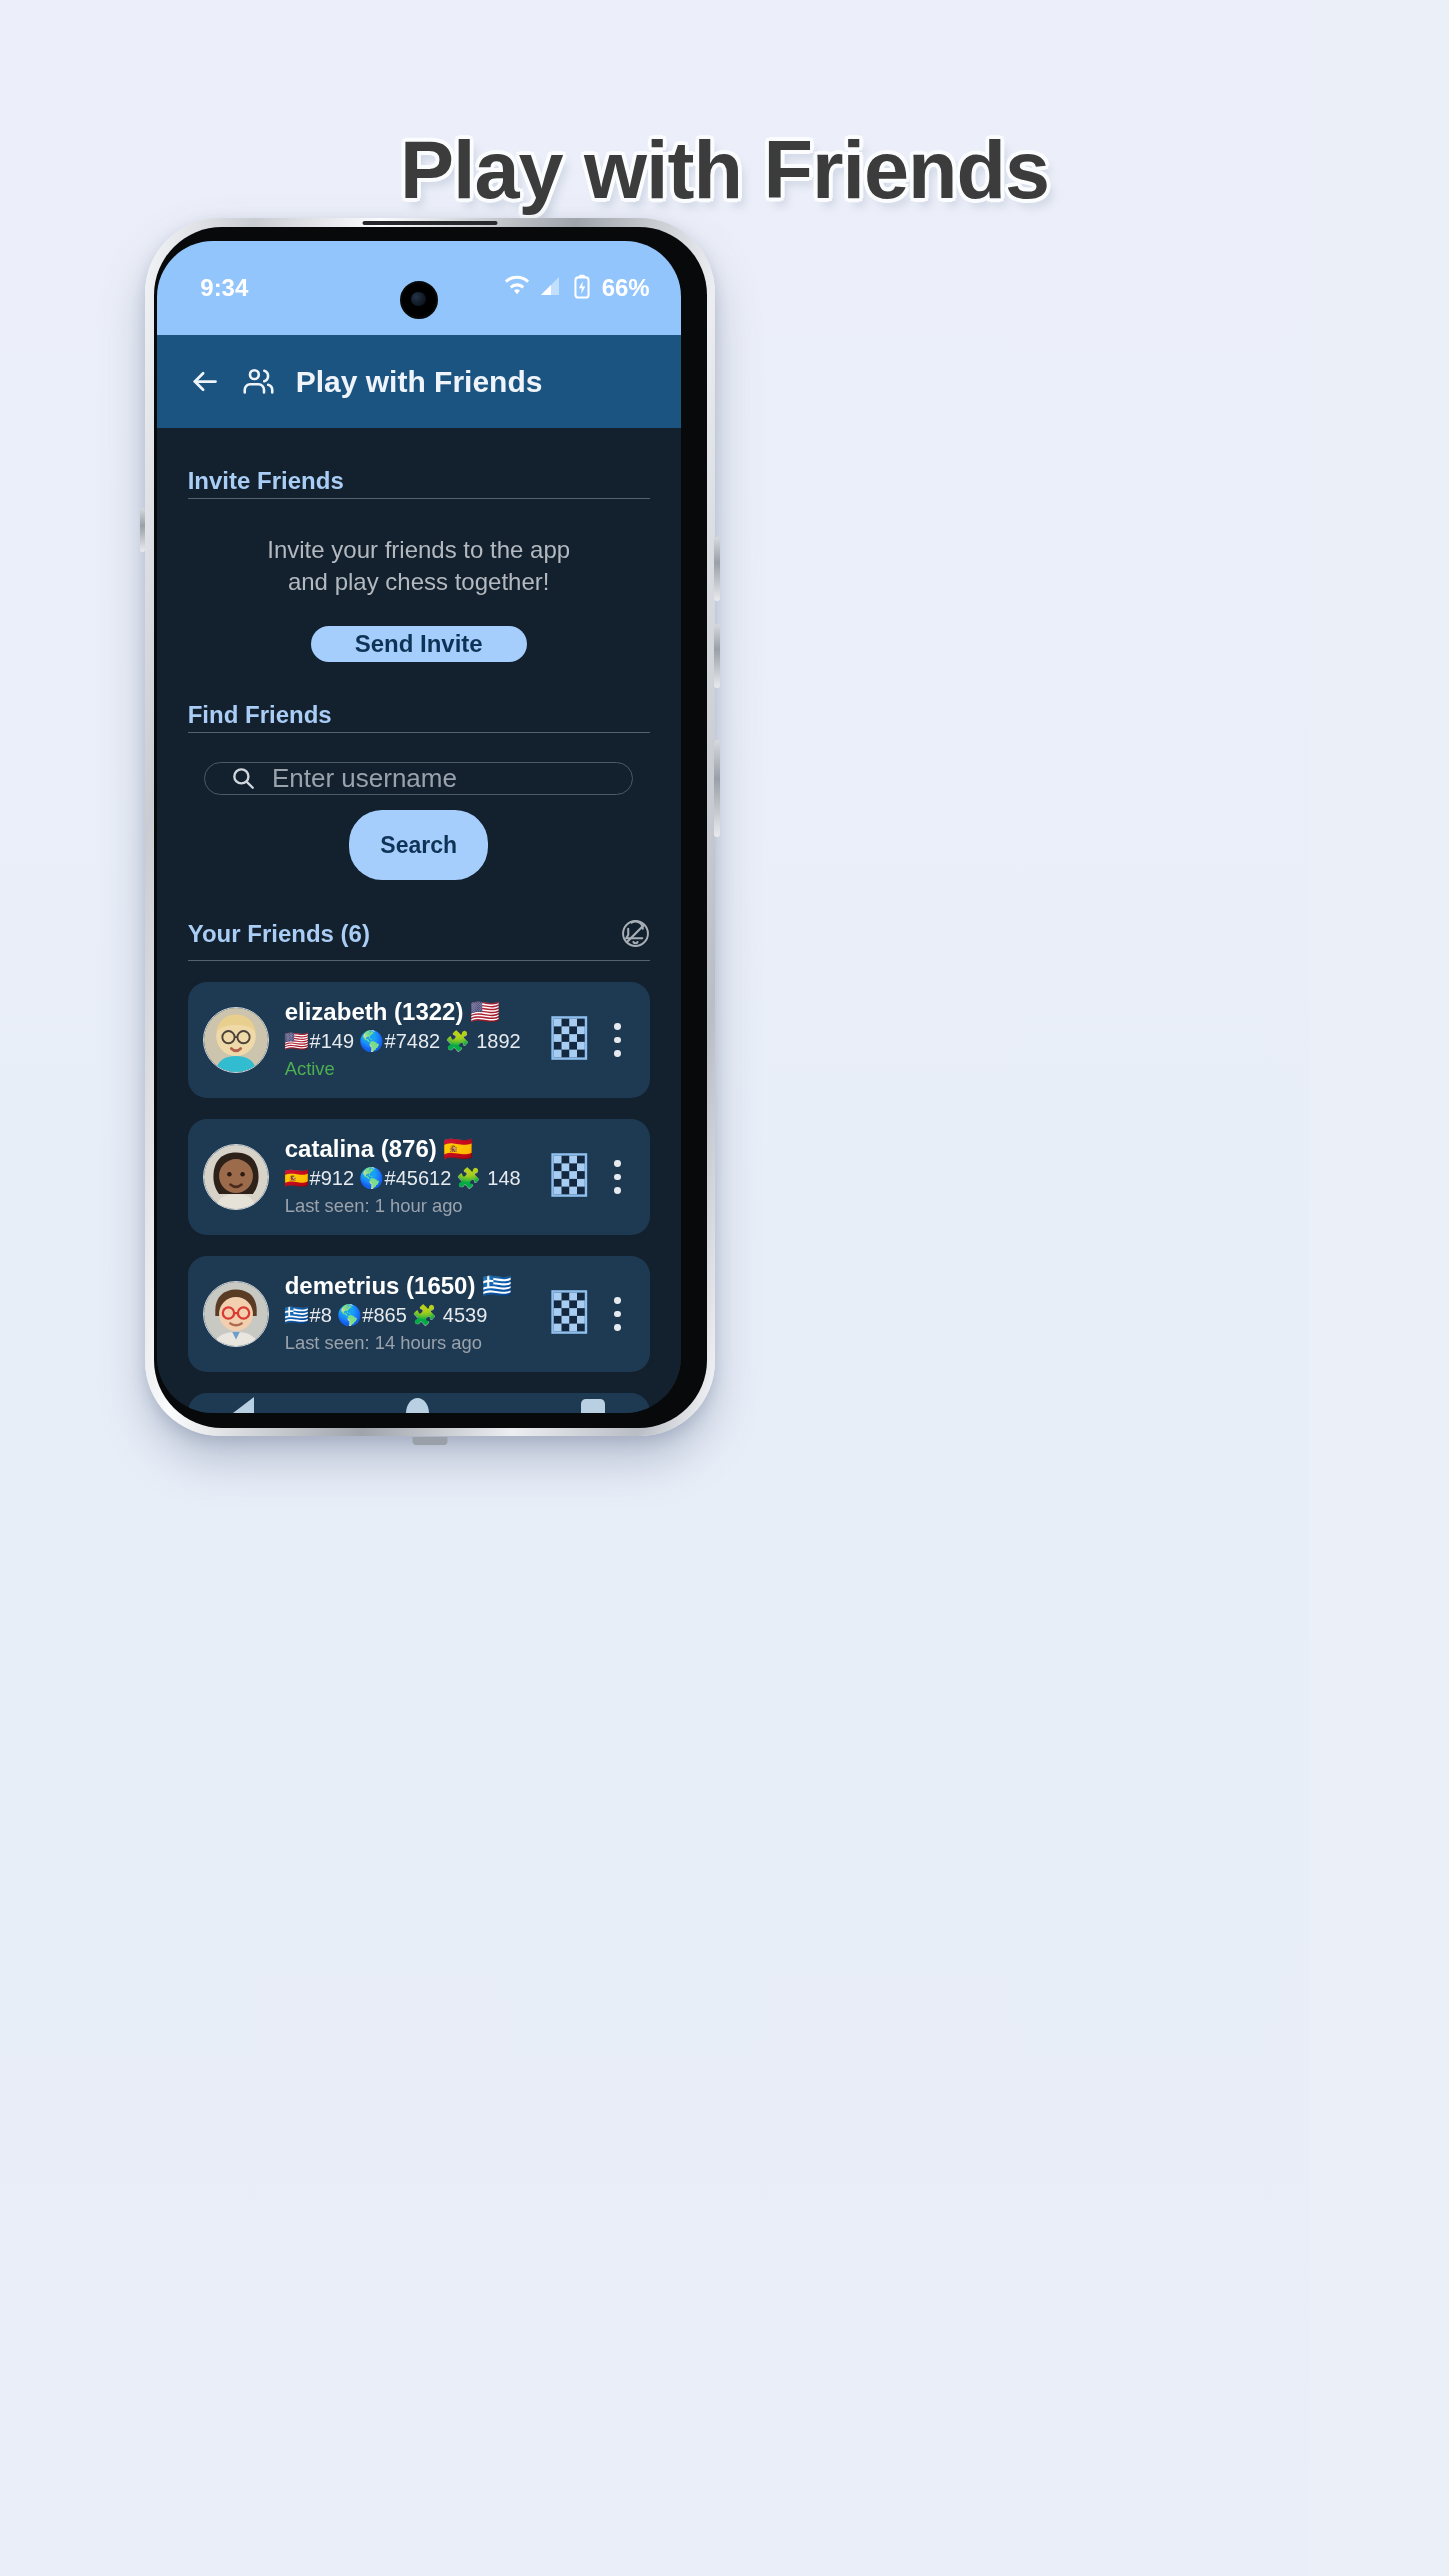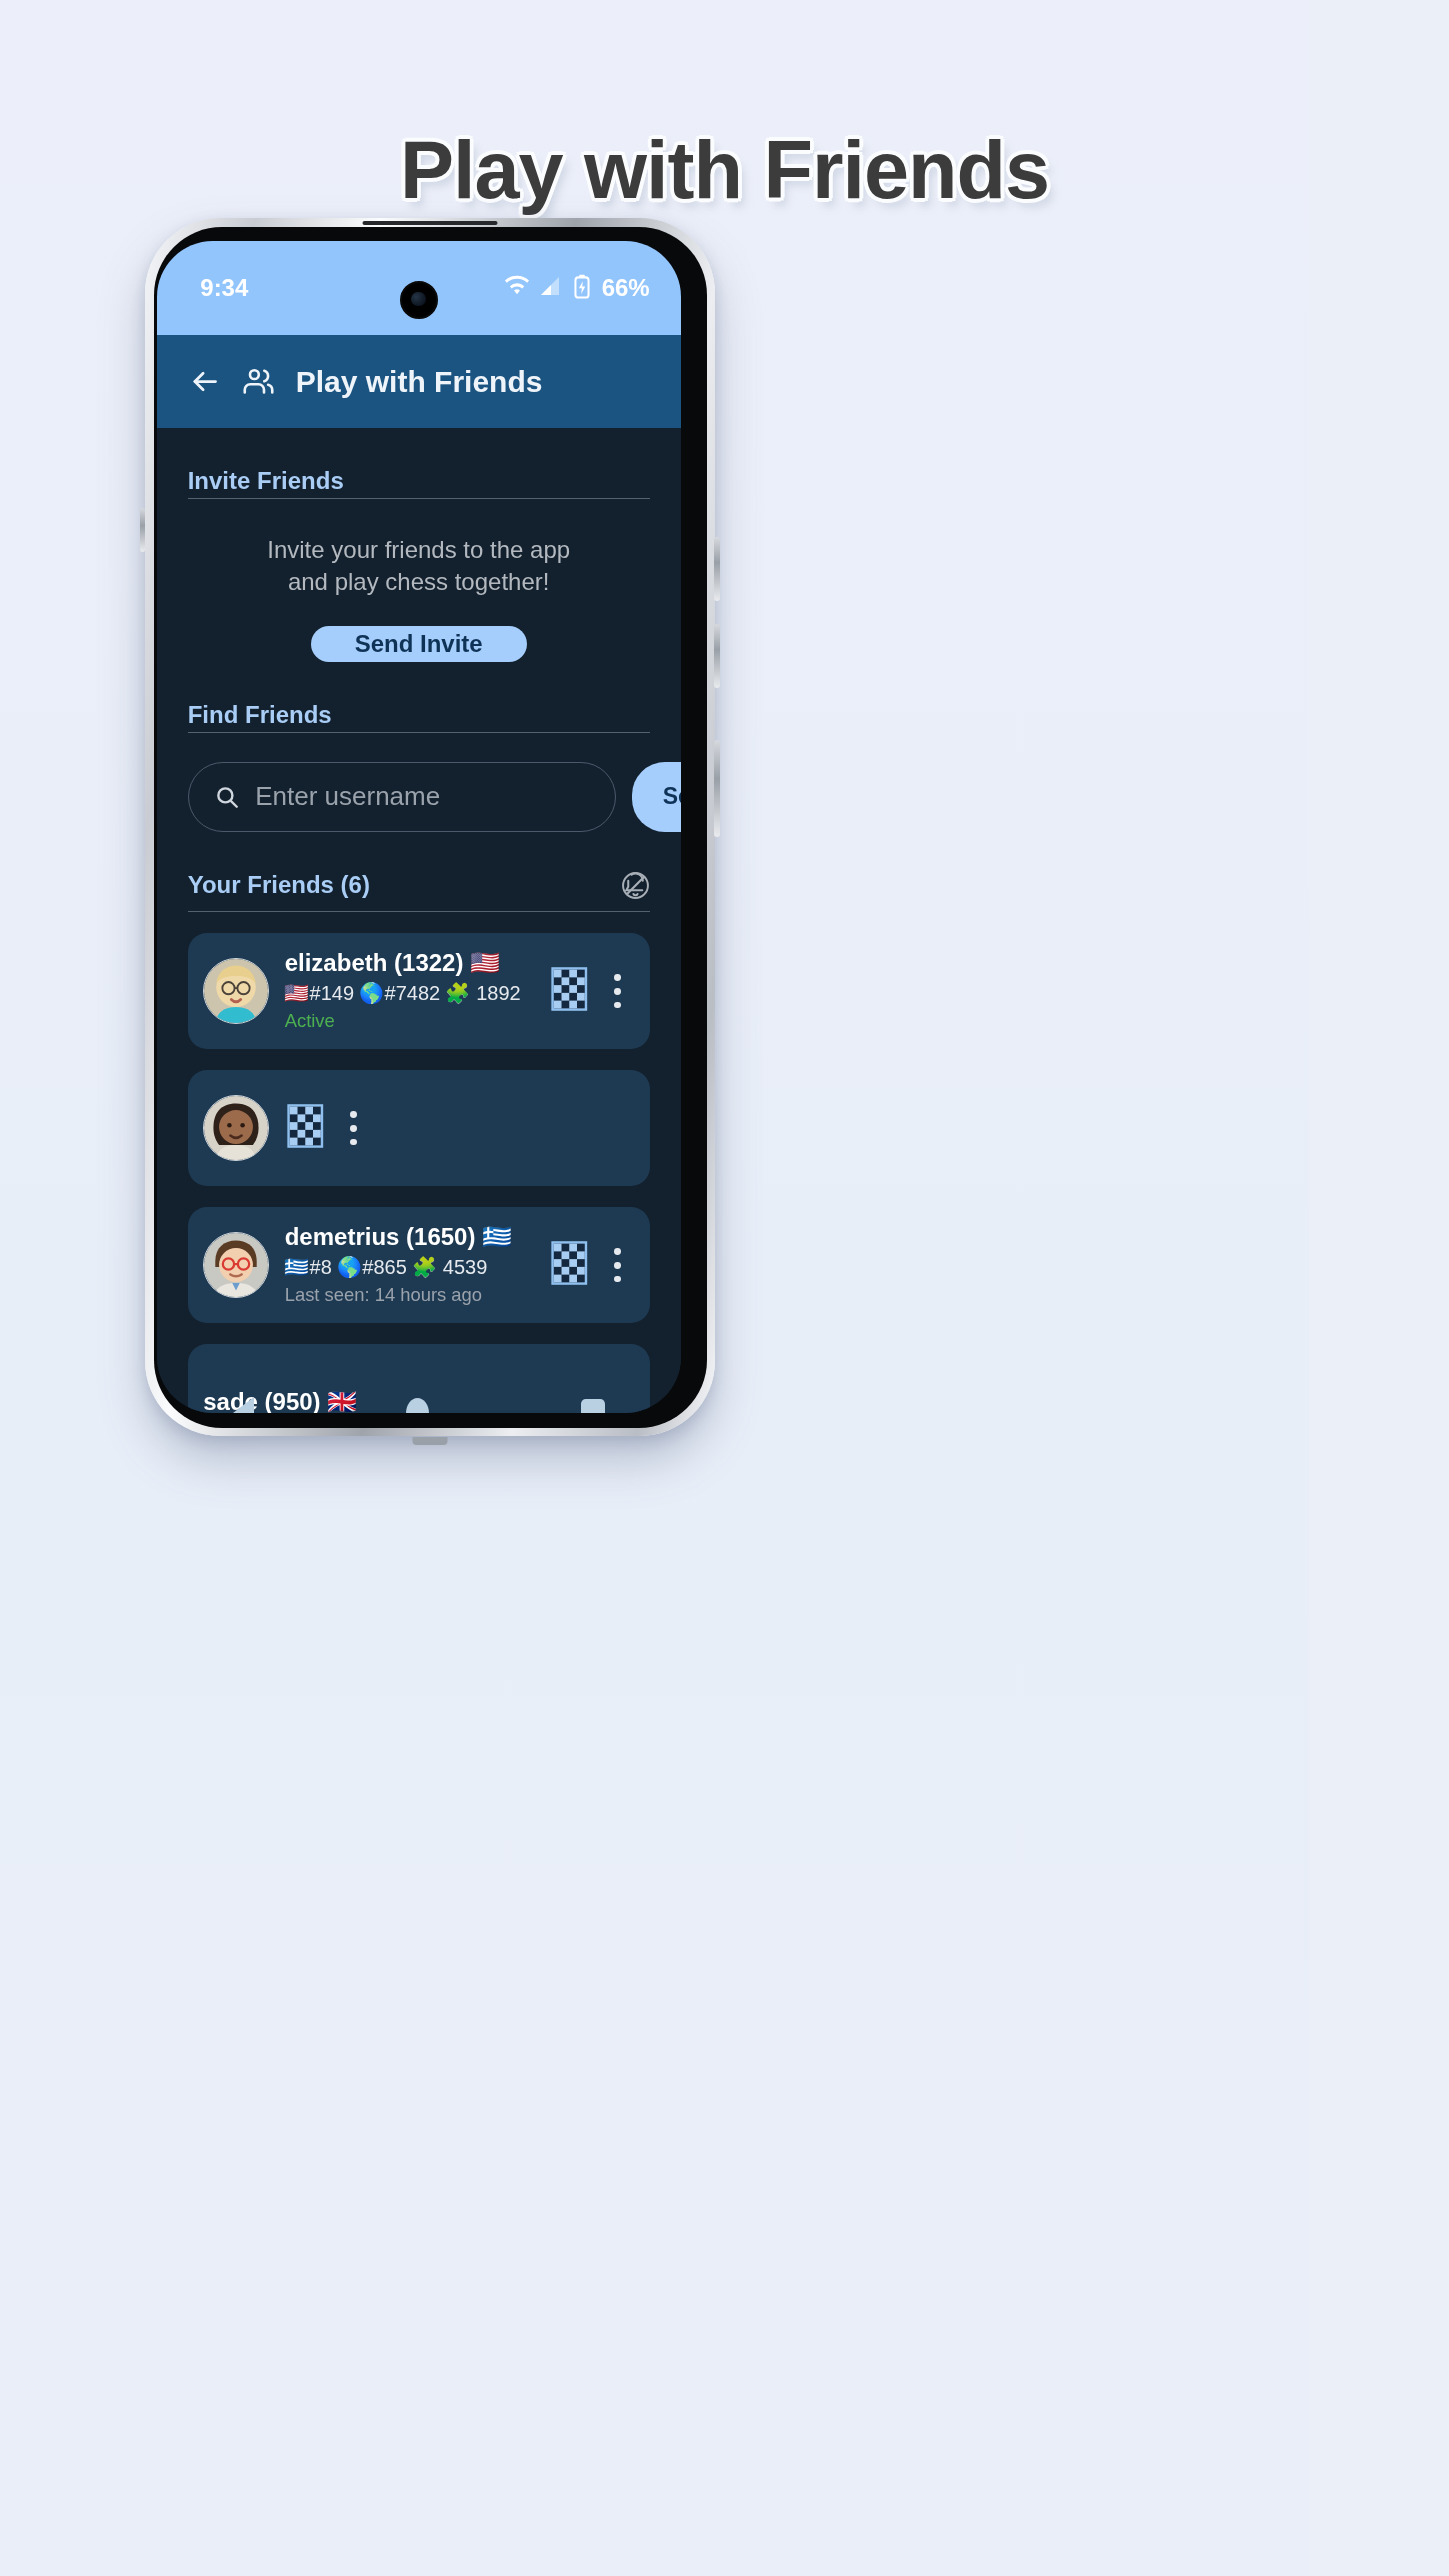--- a/index.html
+++ b/index.html
@@ -162,20 +162,21 @@
     border: none;
     border-radius: 965px;
     padding: 4px 44px;
     cursor: pointer;
     font-family: "Liberation Sans", sans-serif;
   }
 
   .search-row {
     display: flex; align-items: center; gap: 15.5px;
     padding-top: 29px;
+    flex-direction: column;
   }
   .search-field {
     flex: 1;
     height: 70px;
     border: 1px solid #4b5a6b;
     border-radius: 965px;
     display: flex; align-items: center;
     gap: 15.5px;
     padding: 0 25px;
     background: transparent;
@@ -418,20 +419,25 @@
                       <svg viewBox="0 0 68 68">
                         <rect width="68" height="68" fill="#d8d3c8"></rect>
     <path d="M10 34c0-16 8-26 24-26s24 10 24 26c0 8-3 14-6 18H16c-3-4-6-10-6-18z" fill="#2e211a"></path>
     <circle cx="34" cy="33" r="18" fill="#9c6b4b"></circle>
     <circle cx="27" cy="31" r="2.4" fill="#2b1a12"></circle>
                         <circle cx="41" cy="31" r="2.4" fill="#2b1a12"></circle>
     <path d="M28 42q6 5 12 0" stroke="#4b2a1e" stroke-width="2.6" fill="none" stroke-linecap="round"></path>
     <path d="M12 68c3-12 10-16 22-16s19 4 22 16z" fill="#e7e2d8"></path>
                       </svg>
                     </div>
+     <div class="friend-info">
+       <div class="friend-name">catalina (876) 🇪🇸</div>
+       <div class="friend-stats">🇪🇸#912  🌎#45612  🧩 148</div>
+       <div class="friend-status">Last seen: 1 hour ago</div>
+     </div>
      <span class="board-icon"><svg width="41" height="46" viewBox="0 0 32 38">
     <rect x="2" y="2" width="27.6" height="34" fill="#14293f" stroke="#8fbfee" stroke-width="2"></rect>
     <rect x="3" y="3" width="6.4" height="6.4" fill="#a8cdf2"></rect>
                         <rect x="15.8" y="3" width="6.4" height="6.4" fill="#a8cdf2"></rect>
                         <rect x="9.4" y="9.4" width="6.4" height="6.4" fill="#a8cdf2"></rect>
                         <rect x="22.200000000000003" y="9.4" width="6.4" height="6.4" fill="#a8cdf2"></rect>
                         <rect x="3" y="15.8" width="6.4" height="6.4" fill="#a8cdf2"></rect>
                         <rect x="15.8" y="15.8" width="6.4" height="6.4" fill="#a8cdf2"></rect>
                         <rect x="9.4" y="22.200000000000003" width="6.4" height="6.4" fill="#a8cdf2"></rect>
                         <rect x="22.200000000000003" y="22.200000000000003" width="6.4" height="6.4" fill="#a8cdf2"></rect>

